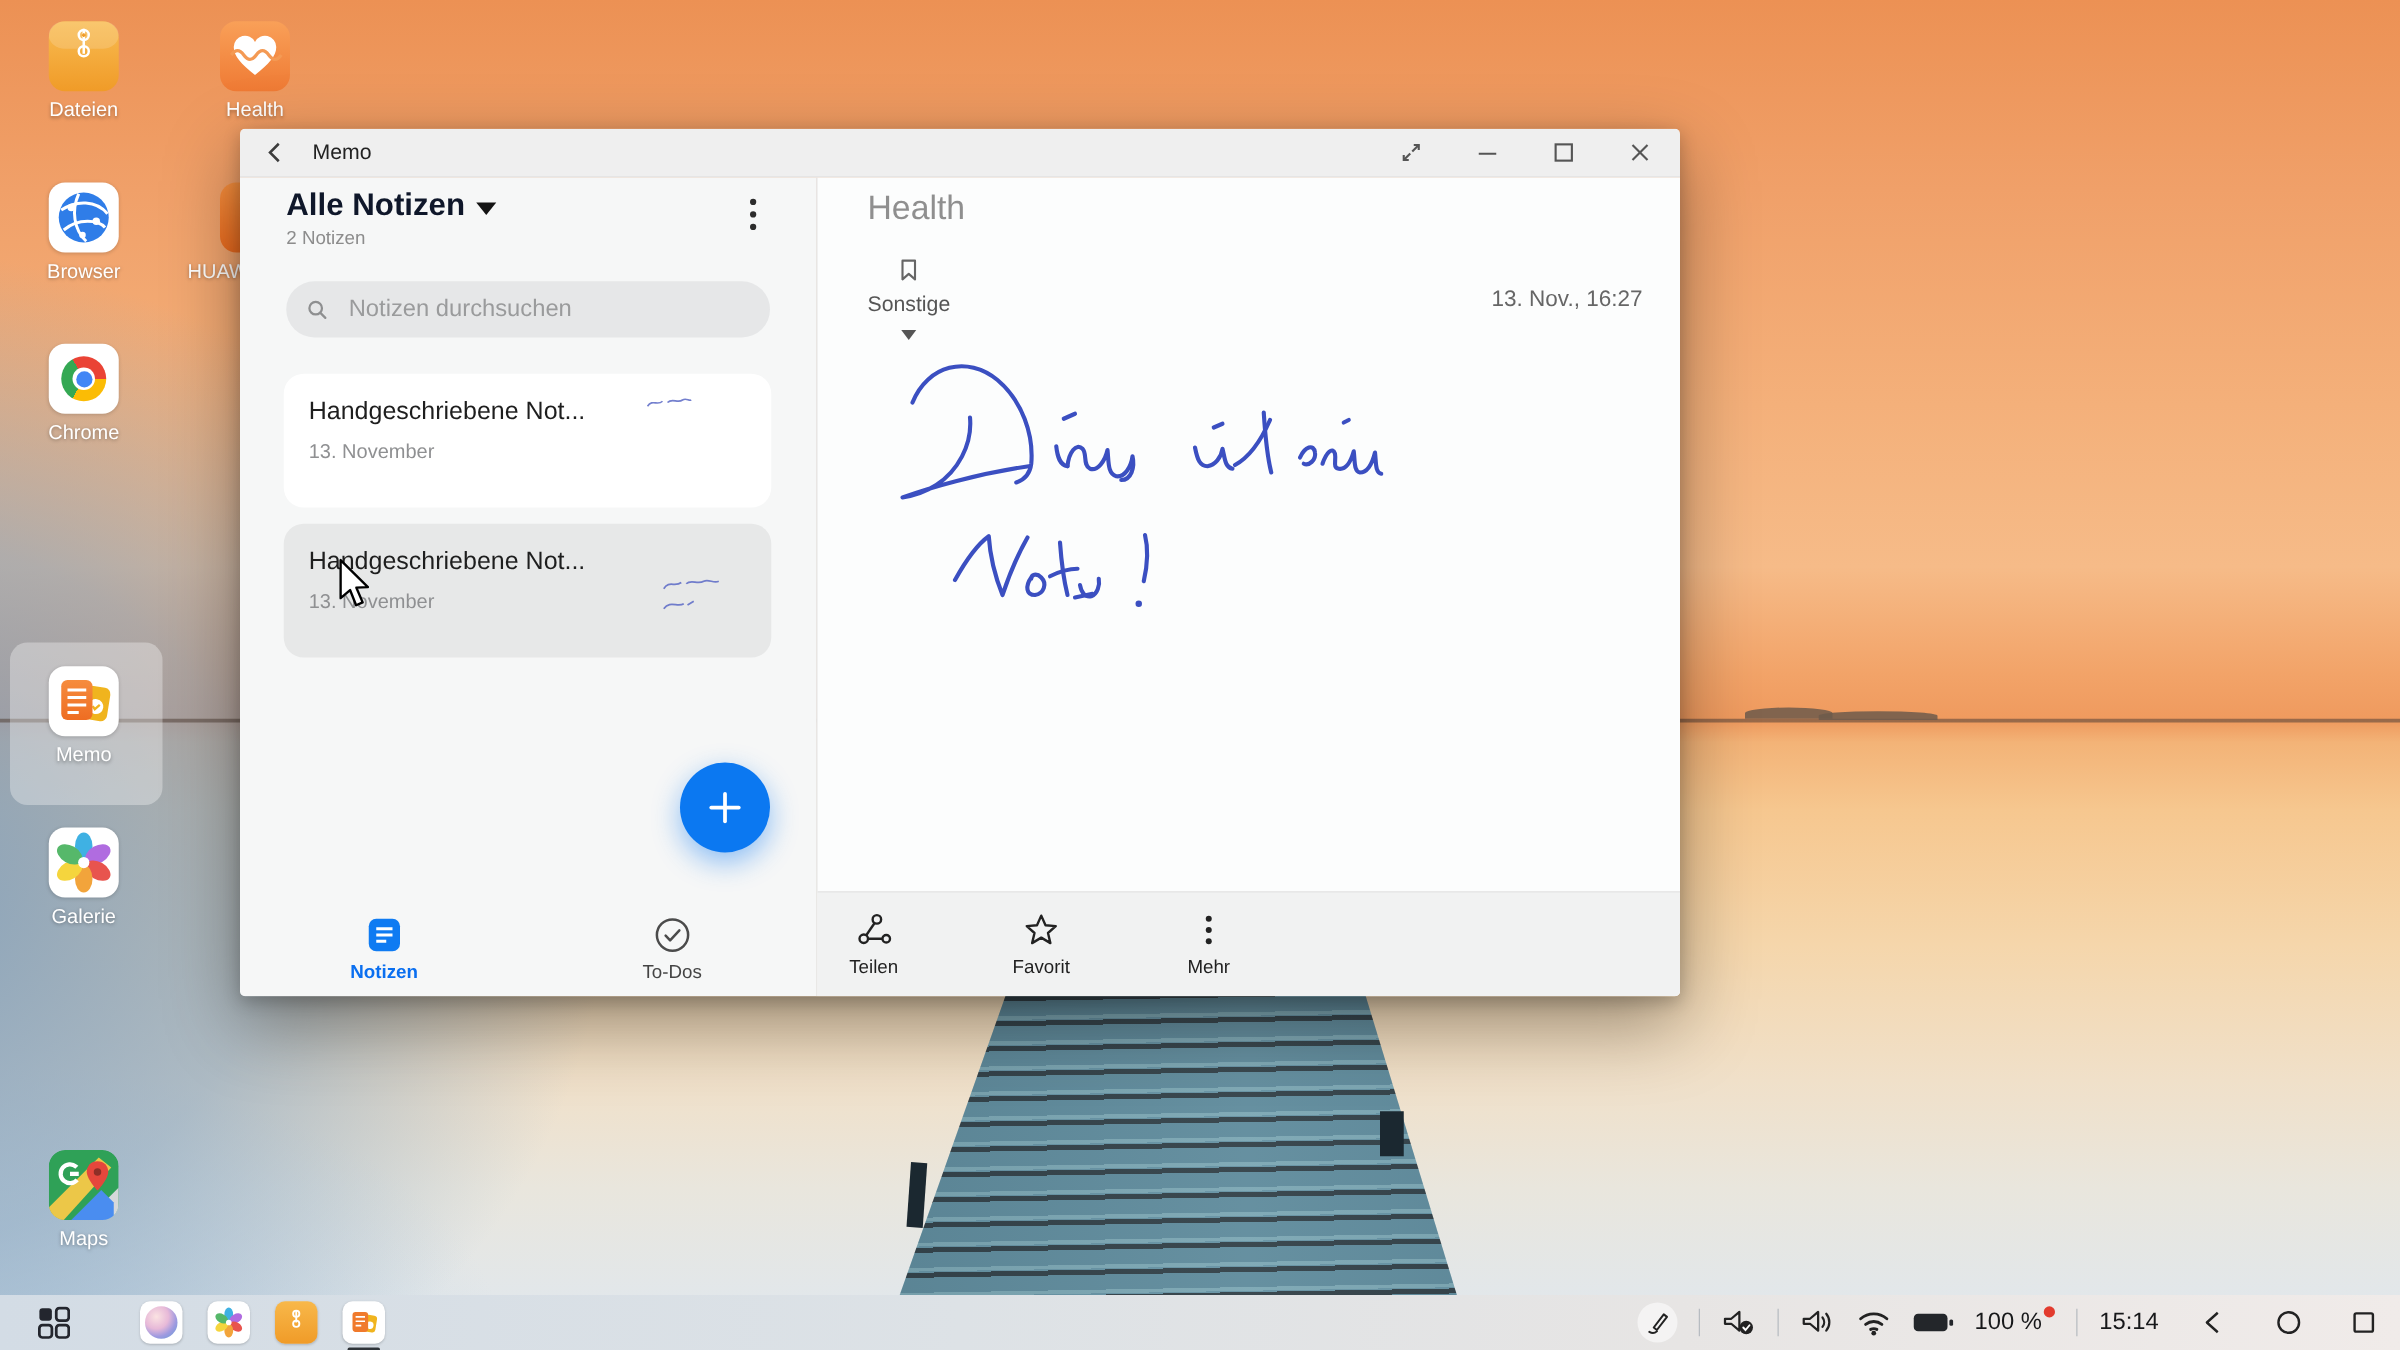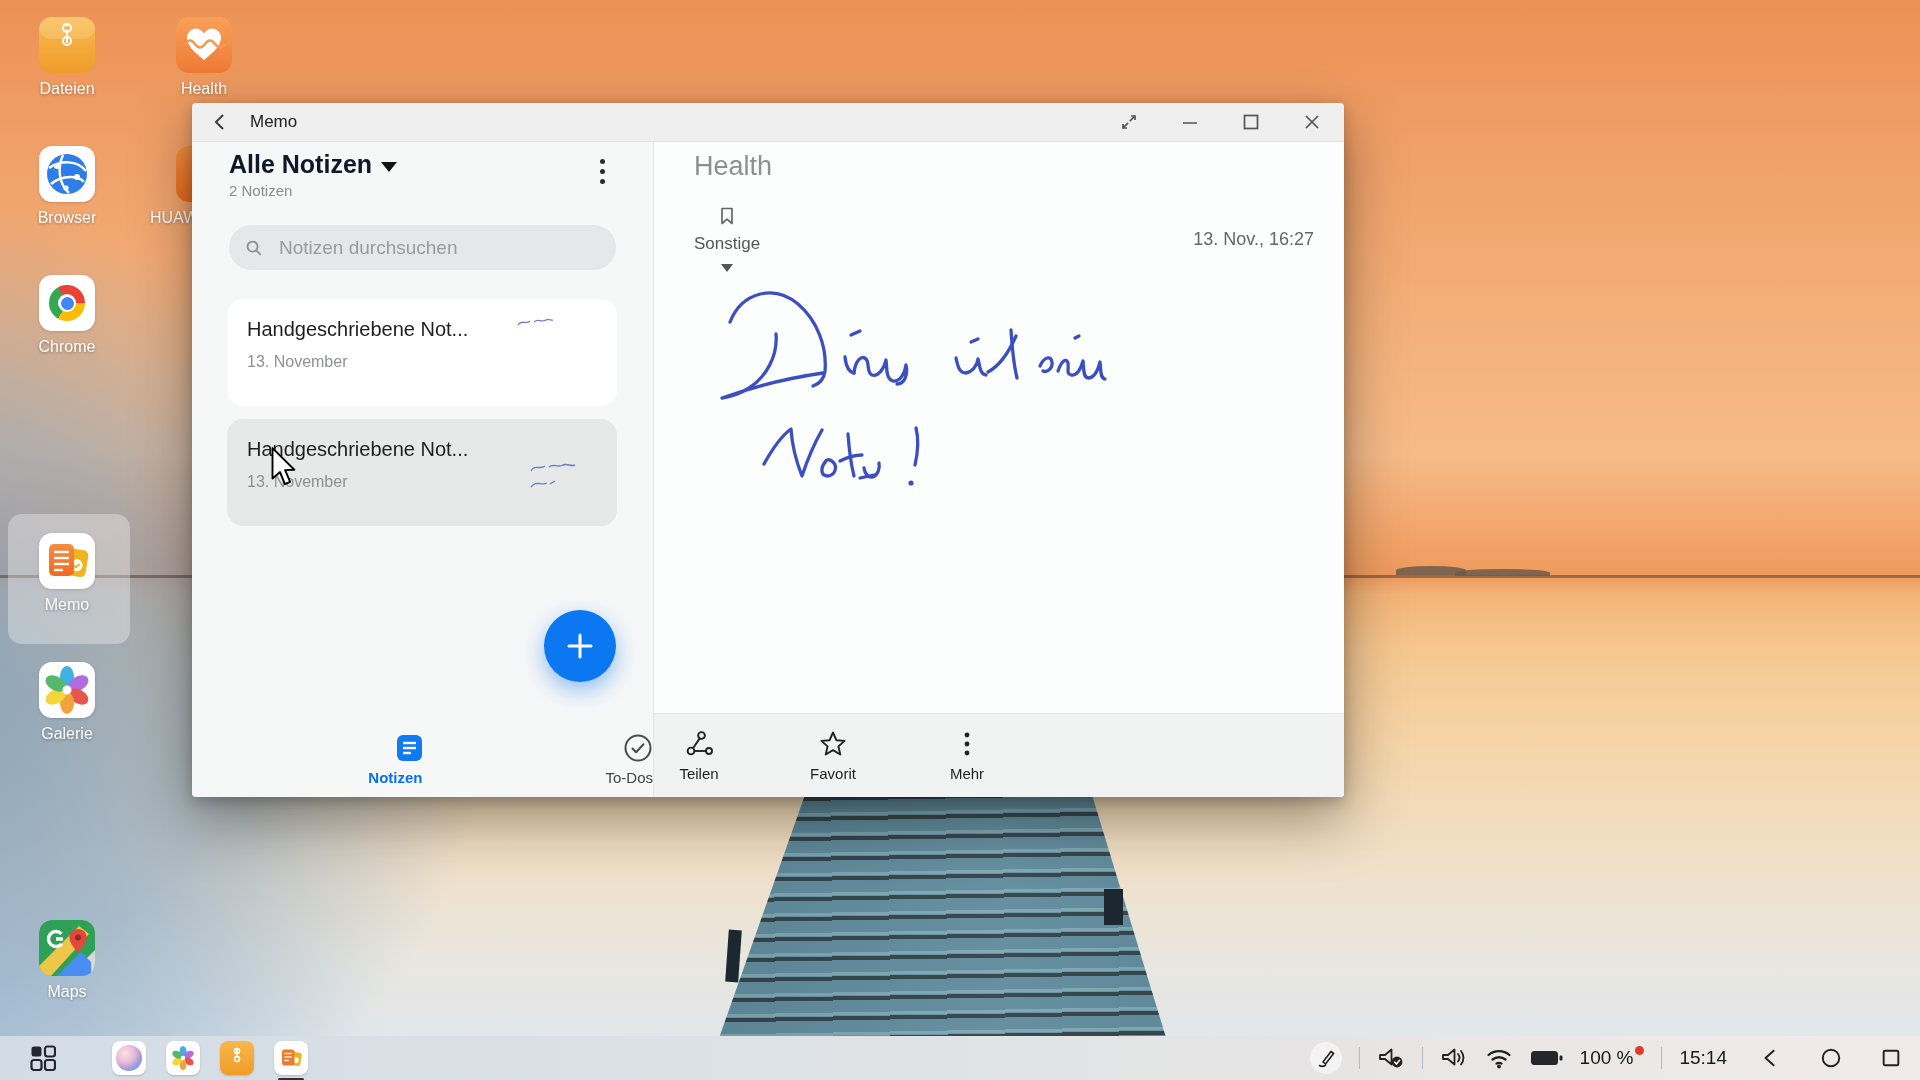--- a/index.html
+++ b/index.html
@@ -51,21 +51,21 @@
   .search input::placeholder{color:#9a9b9c;}
   .cards{margin-top:29px;}
   .card{margin:0 36px 13px 35px;height:107px;border-radius:16px;background:#fff;position:relative;padding:19px 20px;box-sizing:border-box;}
   .card.sel{background:#e7e8e8;}
   .card .ct{font-size:20px;color:#1e1e1e;}
   .card .cd{font-size:16px;color:#8f9092;margin-top:12px;}
   .thumb{position:absolute;}
   .fab{position:absolute;left:352px;top:468px;width:72px;height:72px;border-radius:50%;
     background:#0b78f1;box-shadow:0 8px 22px rgba(11,120,241,.45);display:flex;align-items:center;justify-content:center;}
   .tabbar{position:absolute;bottom:0;left:0;width:100%;height:76px;display:flex;}
-  .tab{flex:1;display:flex;flex-direction:column;align-items:flex-end;justify-content:center;gap:6px;}
+  .tab{flex:1;display:flex;flex-direction:column;align-items:center;justify-content:center;gap:6px;}
   .tab .tl{font-size:15px;color:#444;}
   .tab.active .tl{color:#0a6ff0;font-weight:700;}
   
   .panelR{flex:1;background:#fcfdfd;border-left:1px solid #e3e3e3;position:relative;}
   .etitle{font-size:27px;color:#8f8f8f;margin:9px 0 0 40px;}
   .metarow{display:flex;align-items:center;margin:24px 30px 0 40px;}
   .cat{display:flex;align-items:center;gap:8px;font-size:17px;color:#555;flex-direction:column;}
   .caret-sm{width:0;height:0;border-left:6px solid transparent;border-right:6px solid transparent;border-top:8px solid #555;margin-top:2px;}
   .stamp{margin-left:auto;font-size:18px;color:#666;}
   .ink{position:absolute;left:50px;top:136px;}

